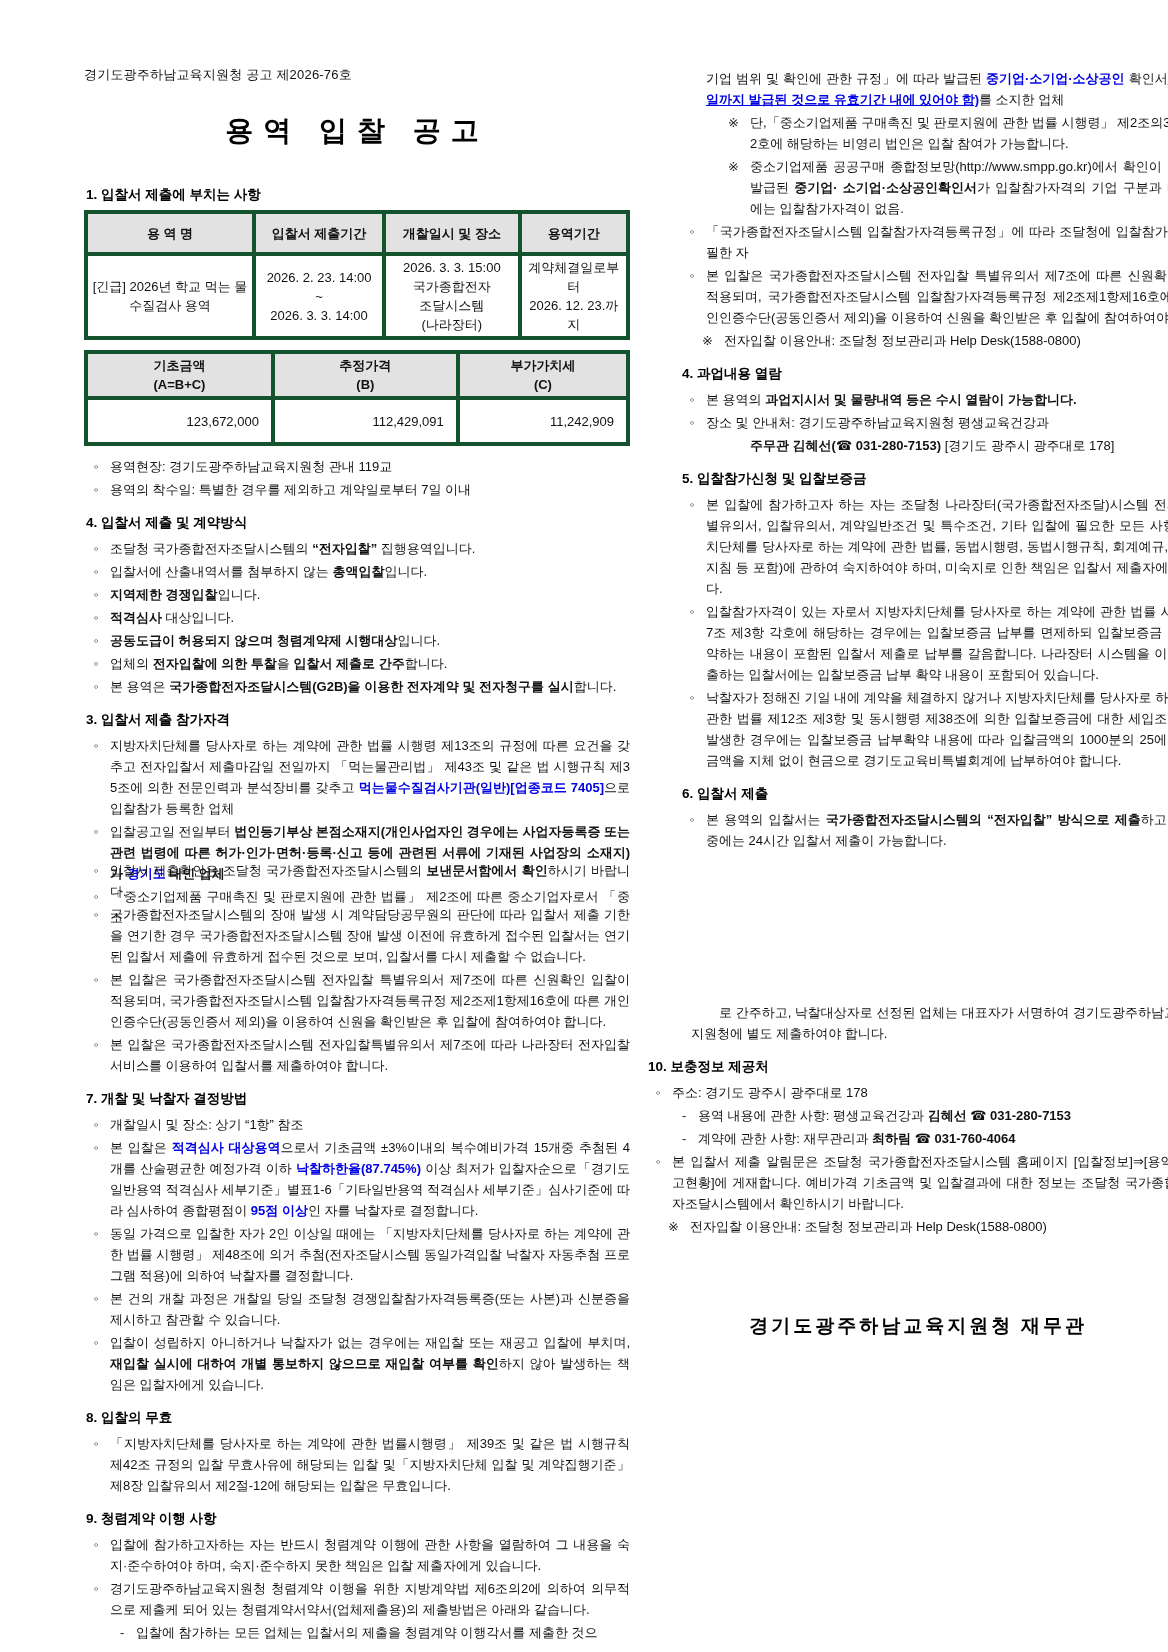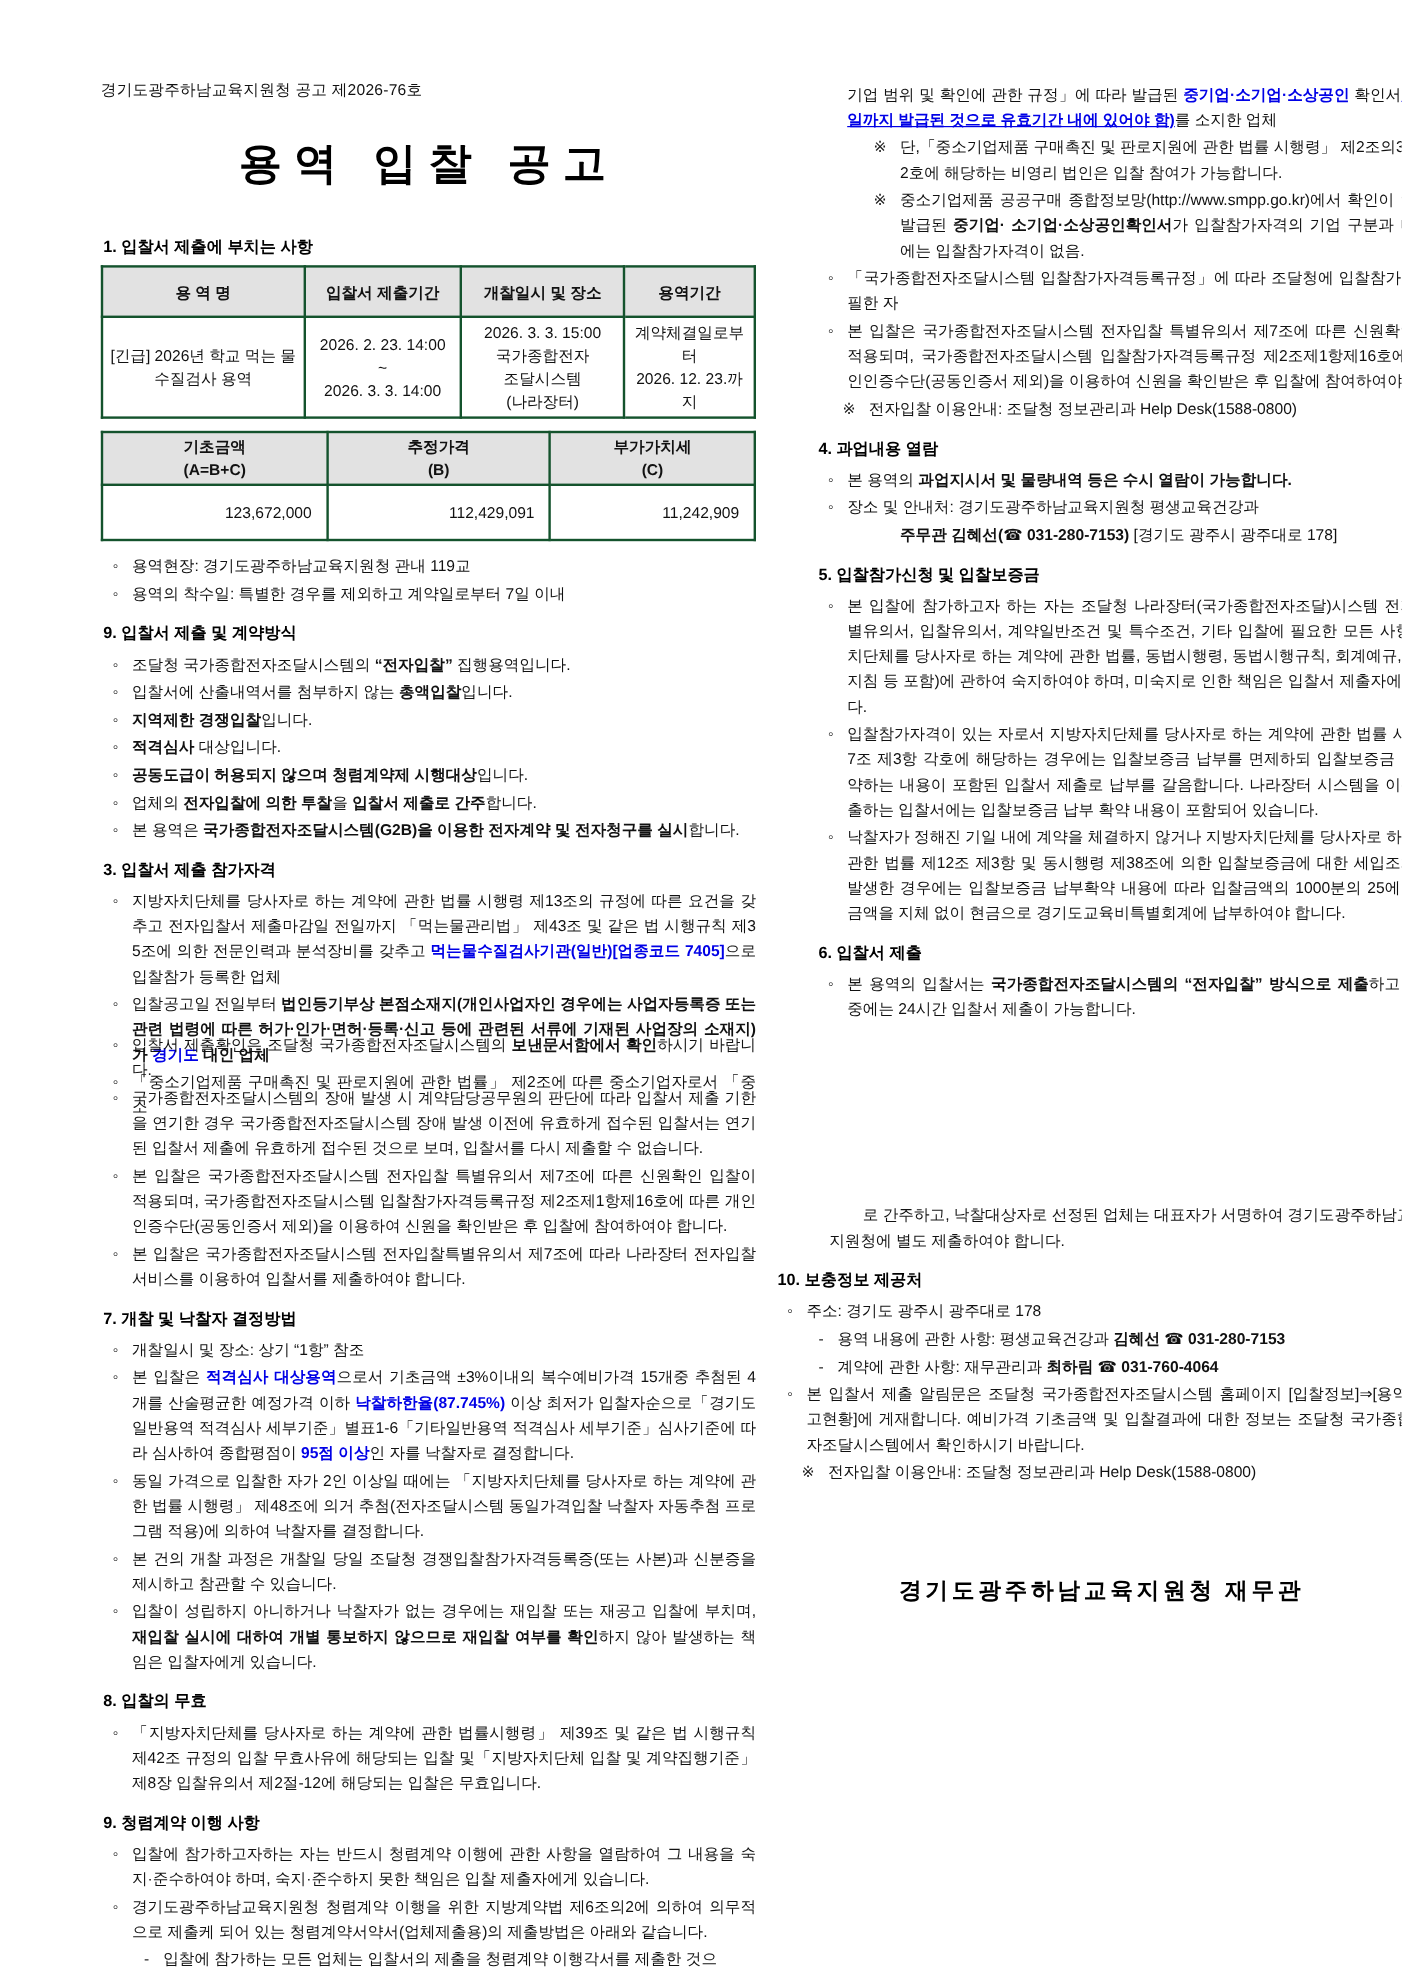--- a/index.html
+++ b/index.html
@@ -11,21 +11,21 @@
     margin-left:48px;
   }
   .block { position:absolute; width:546px; }
   #block-lt { left:36px;  top:66px; }
   #block-rt { left:632px; top:66px; width:544px; }
   #block-lb { left:36px;  top:858px; }
   #block-rb { left:598px; top:858px; width:544px; }
   #block-rb .rb-pad { padding-top:142px; }
 
   .notice-no { font-size:13px; margin-bottom:28px; letter-spacing:0.2px; }
-  .doc-title { font-size:36px; font-weight:bold; text-align:center;
+  .doc-title { font-size:28px; font-weight:bold; text-align:center;
                letter-spacing:10px; margin-bottom:36px; color:#000; }
 
   .sec { margin-bottom:14px; }
   .sec-h { font-weight:bold; font-size:13.5px; padding-left:2px; margin:14px 0 6px; color:#000; }
   .sec1-h { margin-top:0; margin-bottom:4px; }
 
   .item { display:flex; font-size:13px; line-height:21px; margin:2px 0; }
   .marker { flex:0 0 16px; color:#222; }
   .body { flex:1; text-align:justify; word-break:break-all; }
 
@@ -36,21 +36,21 @@
   .ind-4 { padding-left:45px; } .ind-4 .body { text-indent:28px; }
   .ind-5 { padding-left:70px; } .ind-5 .body { text-align:left; }
   .ind-6 { padding-left:48px; } .ind-6 .marker { flex-basis:22px; }
 
   .b { font-weight:bold; }
   .blue { color:#0000e6; }
   .u { text-decoration:underline; }
 
   .tbl { width:100%; border-collapse:collapse; border:2px solid #222; margin:6px 0 10px; }
   .tbl th, .tbl td {
-    border:2px solid #14532d; font-size:13px; text-align:center; vertical-align:middle;
+    border:4px solid #14532d; font-size:13px; text-align:center; vertical-align:middle;
     padding:2px 3px; white-space:pre-line; line-height:19px;
   }
   .tbl th { background:#e2e2e2; font-weight:bold; height:42px; }
   #bid-table td { height:84px; }
   #amount-table td.num { text-align:right; padding-right:12px; height:46px; white-space:nowrap; }
 
   .date-line {
     text-align:center; font-size:17px; font-weight:bold;
     margin-top:66px; letter-spacing:1px; color:#000;
   }
@@ -123,21 +123,21 @@
           <div class="item ind-0">
             <span class="marker">◦</span>
             <span class="body"><span>용역현장: 경기도광주하남교육지원청 관내 119교</span></span>
           </div>
           <div class="item ind-0">
             <span class="marker">◦</span>
             <span class="body"><span>용역의 착수일: 특별한 경우를 제외하고 계약일로부터 7일 이내</span></span>
           </div>
         </div>
         <div class="sec">
-          <div class="sec-h">9. 입찰서 제출 및 계약방식</div>
+          <div class="sec-h">4. 입찰서 제출 및 계약방식</div>
           <div class="item ind-0">
             <span class="marker">◦</span>
             <span class="body"><span>조달청 국가종합전자조달시스템의 </span><span class="b">“전자입찰”</span><span> 집행용역입니다.</span></span>
           </div>
           <div class="item ind-0">
             <span class="marker">◦</span>
             <span class="body"><span>입찰서에 산출내역서를 첨부하지 않는 </span><span class="b">총액입찰</span><span>입니다.</span></span>
           </div>
           <div class="item ind-0">
             <span class="marker">◦</span>

